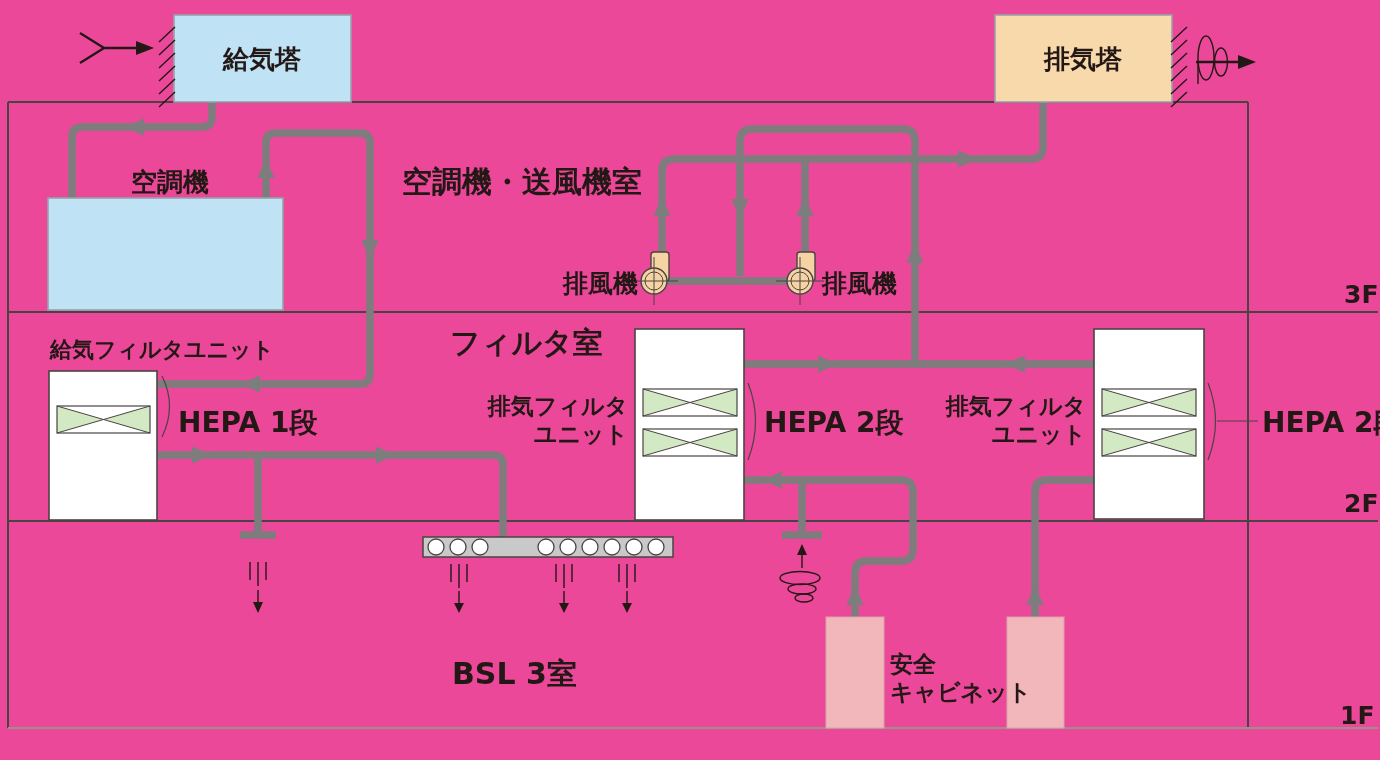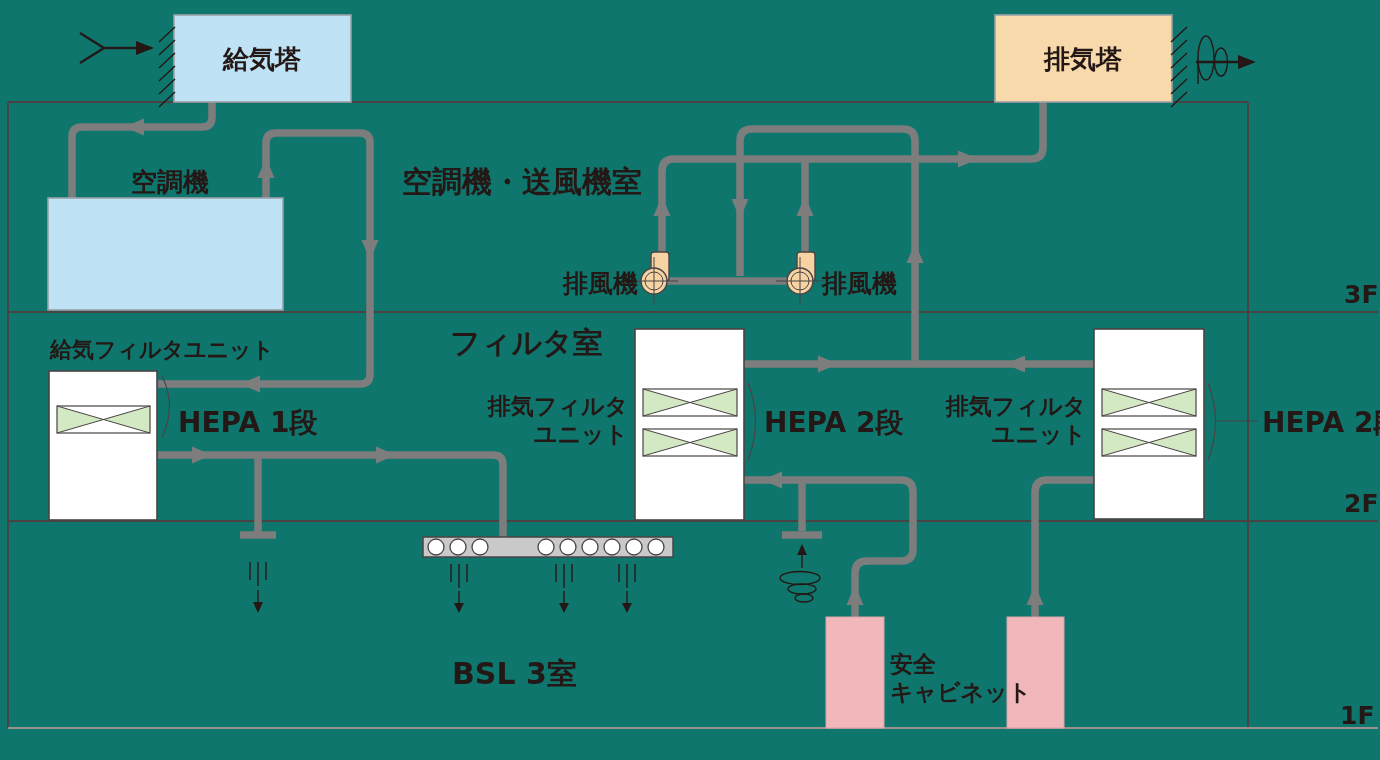--- a/index.html
+++ b/index.html
@@ -1,16 +1,16 @@
 <!DOCTYPE html>
 <html style="--supply_blue: #bfe2f4; --exhaust_orange: #f8d9ab; --fan_orange: #f6d3a3; --cabinet_pink: #f2b7bb; --hepa_green: #d2e9c3; --duct: #7d7d7d; --outline: #4a4344; --text: #231815; --diffuser_gray: #c9c9c9; --border_gray: #98a2a8;"><head>
 <meta charset="utf-8">
 <style>
   html,body{margin:0;padding:0;background:#ffffff;}
-  .stage{position:relative;width:1380px;height:760px;background:#0f766e;overflow:hidden;
+  .stage{position:relative;width:1380px;height:760px;background:#ec4899;overflow:hidden;
          font-family:"DejaVu Sans","Liberation Sans",sans-serif;}
   svg{display:block}
   .duct{stroke:var(--duct);stroke-width:7.5;fill:none}
   .duct-a{fill:var(--duct);stroke:none}
   .bline{stroke:var(--outline);stroke-width:2;fill:none}
   .bline-lt{stroke:#9a918c;stroke-width:2;fill:none}
   .box-blue{fill:var(--supply_blue);stroke:var(--border_gray);stroke-width:1.6}
   .box-orange{fill:var(--exhaust_orange);stroke:var(--border_gray);stroke-width:1.6}
   .box-white{fill:#ffffff;stroke:var(--outline);stroke-width:1.6}
   .box-pink{fill:var(--cabinet_pink);stroke:#d9a3a9;stroke-width:1}

